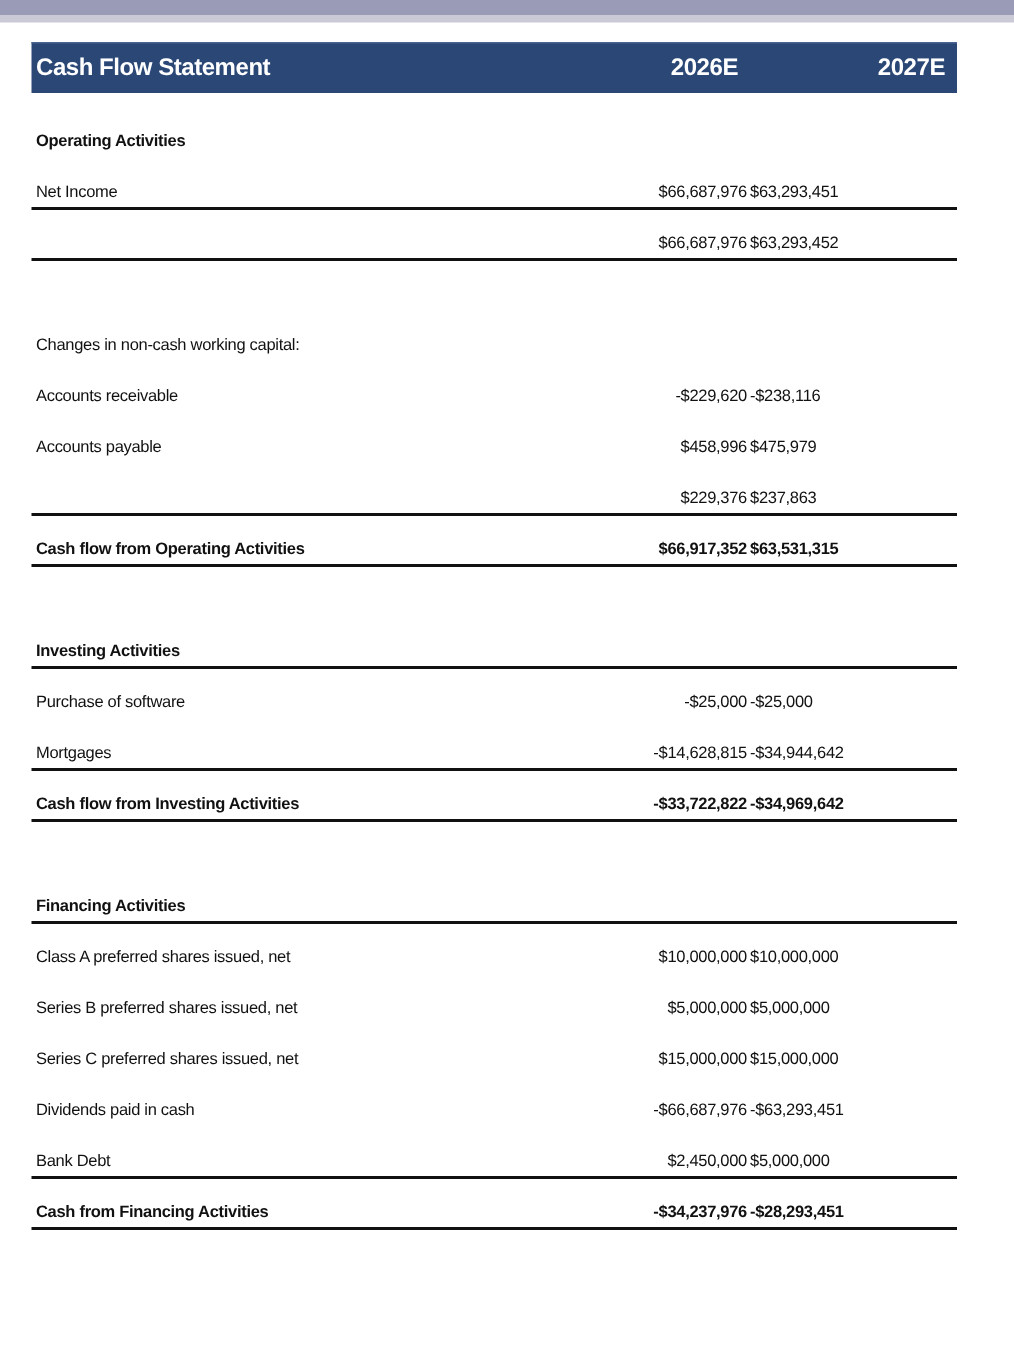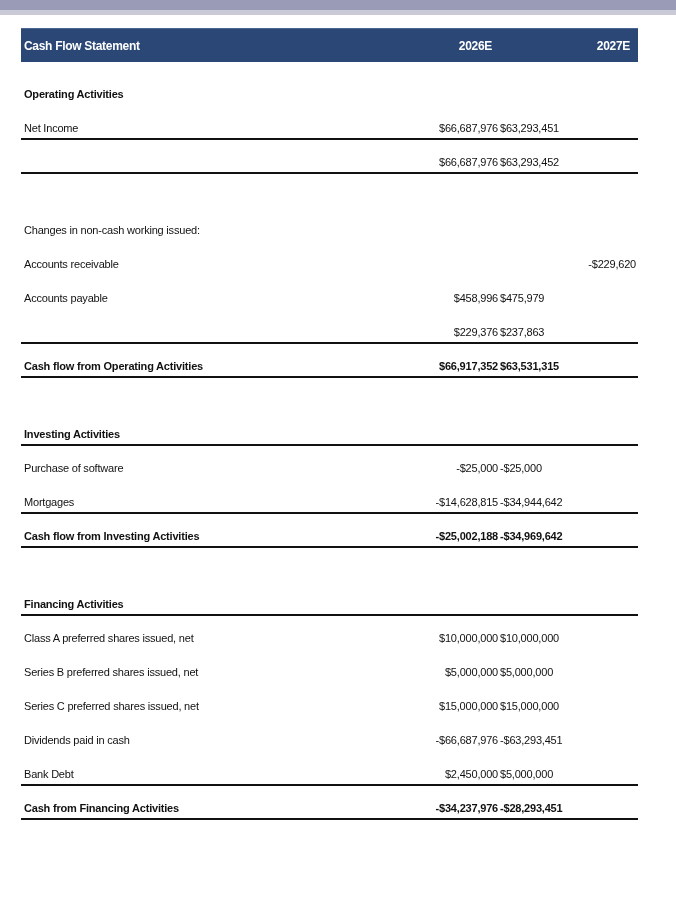--- a/index.html
+++ b/index.html
@@ -2,21 +2,21 @@
 <html><head>
 <meta charset="utf-8">
 <style>
   html, body { margin:0; padding:0; background:#ffffff; }
   body { width:676px; height:908px; position:relative; overflow:hidden;
          font-family:"Liberation Sans", sans-serif; color:#111111; }
   .topband { position:absolute; left:0; top:0; width:676px; height:10px; background:#9a9bb7; }
   .topband2 { position:absolute; left:0; top:10px; width:676px; height:5px; background:#c9cad6; }
   .sheet { position:absolute; left:21px; top:28px; width:617px; }
   .hdr { height:33px; background:#2a4776; color:#ffffff; display:flex; align-items:center;
-         font-weight:bold; font-size:12px; letter-spacing:-0.3px; border-top:1px solid #4a6590; }
+         font-weight:bold; font-size:16px; letter-spacing:-0.3px; border-top:1px solid #4a6590; }
   .hdr .lbl { flex:1; padding-left:3px; }
   .hdr .c1 { width:120px; text-align:right; padding-right:2px; }
   .hdr .c2 { width:136px; text-align:right; padding-right:8px; }
   .rows { position:absolute; left:0; top:38px; width:617px; }
   .row { height:34px; display:flex; align-items:flex-end; box-sizing:border-box;
          padding-bottom:6px; font-size:11px; letter-spacing:-0.2px; }
   .row.line { border-bottom:2px solid #111111; padding-bottom:4px; }
   .row.bold { font-weight:bold; }
   .row .lbl { flex:1; padding-left:3px; white-space:nowrap; }
   .row .c1 { width:140px; text-align:right; padding-right:2px; white-space:nowrap; }
@@ -48,25 +48,26 @@
       <span class="c1">$66,687,976</span>
       <span class="c2">$63,293,451</span>
     </div>
     <div class="row line">
       <span class="lbl"></span>
       <span class="c1">$66,687,976</span>
       <span class="c2">$63,293,452</span>
     </div>
     <div class="row"></div>
     <div class="row">
-      <span class="lbl">Changes in non-cash working issued:</span>
+      <span class="lbl">Changes in non-cash working capital:</span>
     </div>
     <div class="row">
       <span class="lbl">Accounts receivable</span>
       <span class="c1">-$229,620</span>
+      <span class="c2">-$238,116</span>
     </div>
     <div class="row">
       <span class="lbl">Accounts payable</span>
       <span class="c1">$458,996</span>
       <span class="c2">$475,979</span>
     </div>
     <div class="row line">
       <span class="lbl"></span>
       <span class="c1">$229,376</span>
       <span class="c2">$237,863</span>
@@ -85,21 +86,21 @@
       <span class="c1">-$25,000</span>
       <span class="c2">-$25,000</span>
     </div>
     <div class="row line">
       <span class="lbl">Mortgages</span>
       <span class="c1">-$14,628,815</span>
       <span class="c2">-$34,944,642</span>
     </div>
     <div class="row line bold">
       <span class="lbl">Cash flow from Investing Activities</span>
-      <span class="c1">-$25,002,188</span>
+      <span class="c1">-$33,722,822</span>
       <span class="c2">-$34,969,642</span>
     </div>
     <div class="row"></div>
     <div class="row line bold">
       <span class="lbl">Financing Activities</span>
     </div>
     <div class="row">
       <span class="lbl">Class A preferred shares issued, net</span>
       <span class="c1">$10,000,000</span>
       <span class="c2">$10,000,000</span>

